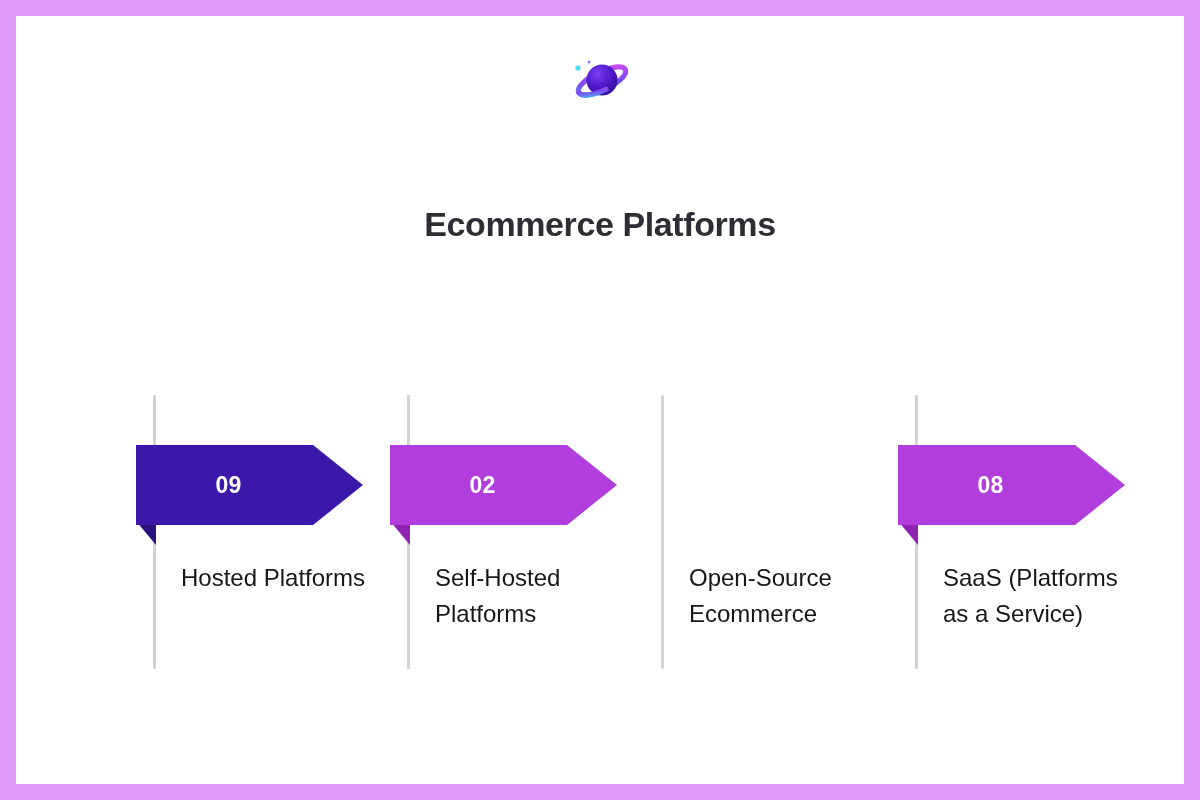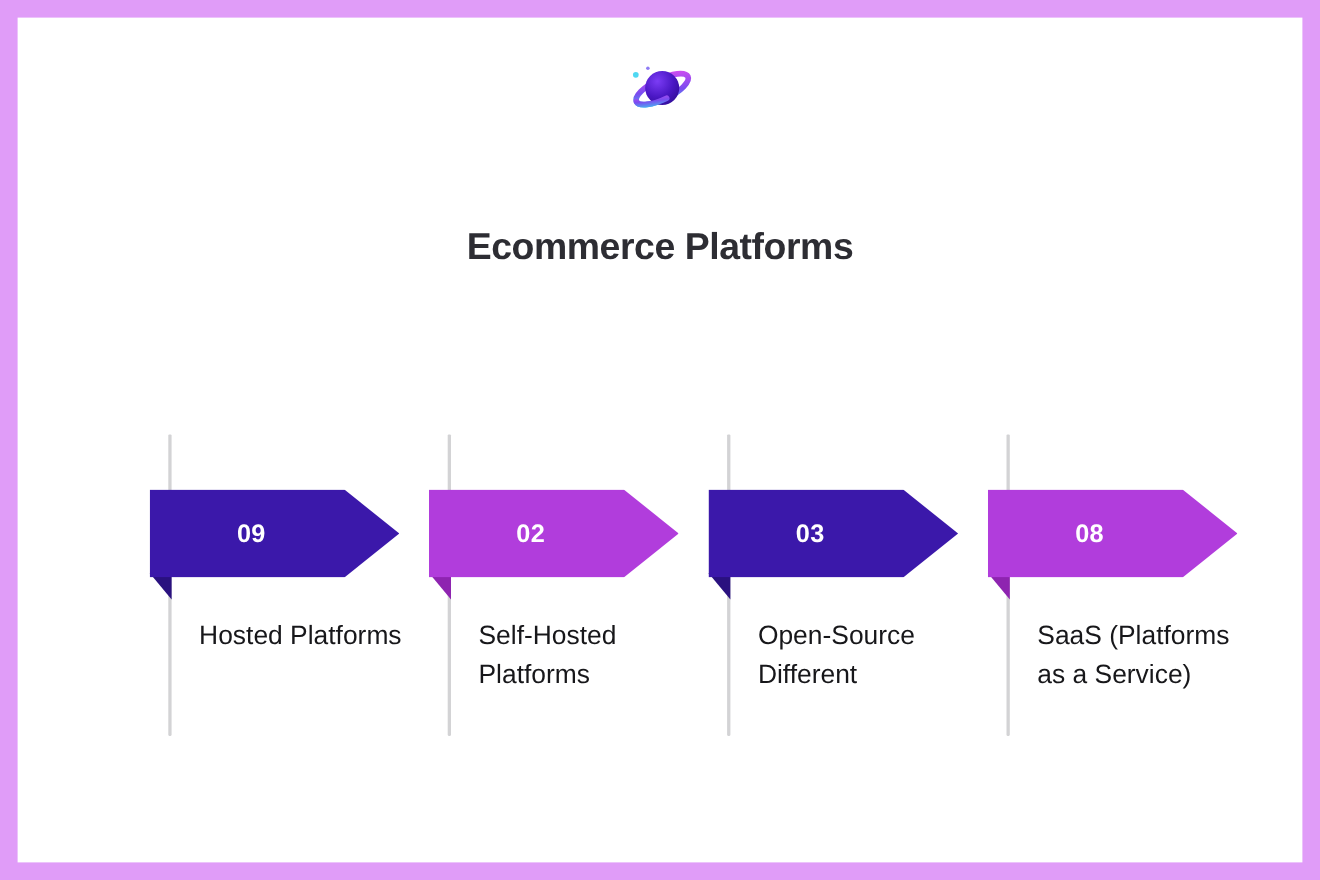--- a/index.html
+++ b/index.html
@@ -188,27 +188,21 @@
         <div class="fold alt"></div>
         <div class="banner alt">
           <span class="banner-num">02</span>
         </div>
       </div>
       <div class="step-label">Self-Hosted Platforms</div>
     </div>
 
     <div class="step" style="left:625px">
       <div class="guide"></div>
-      <div class="banner-wrap">
-        <div class="fold"></div>
-        <div class="banner">
-          <span class="banner-num">03</span>
-        </div>
-      </div>
-      <div class="step-label">Open-Source Different</div>
+      <div class="step-label">Open-Source Ecommerce</div>
     </div>
 
     <div class="step" style="left:879px">
       <div class="guide"></div>
       <div class="banner-wrap">
         <div class="fold alt"></div>
         <div class="banner alt">
           <span class="banner-num">08</span>
         </div>
       </div>

